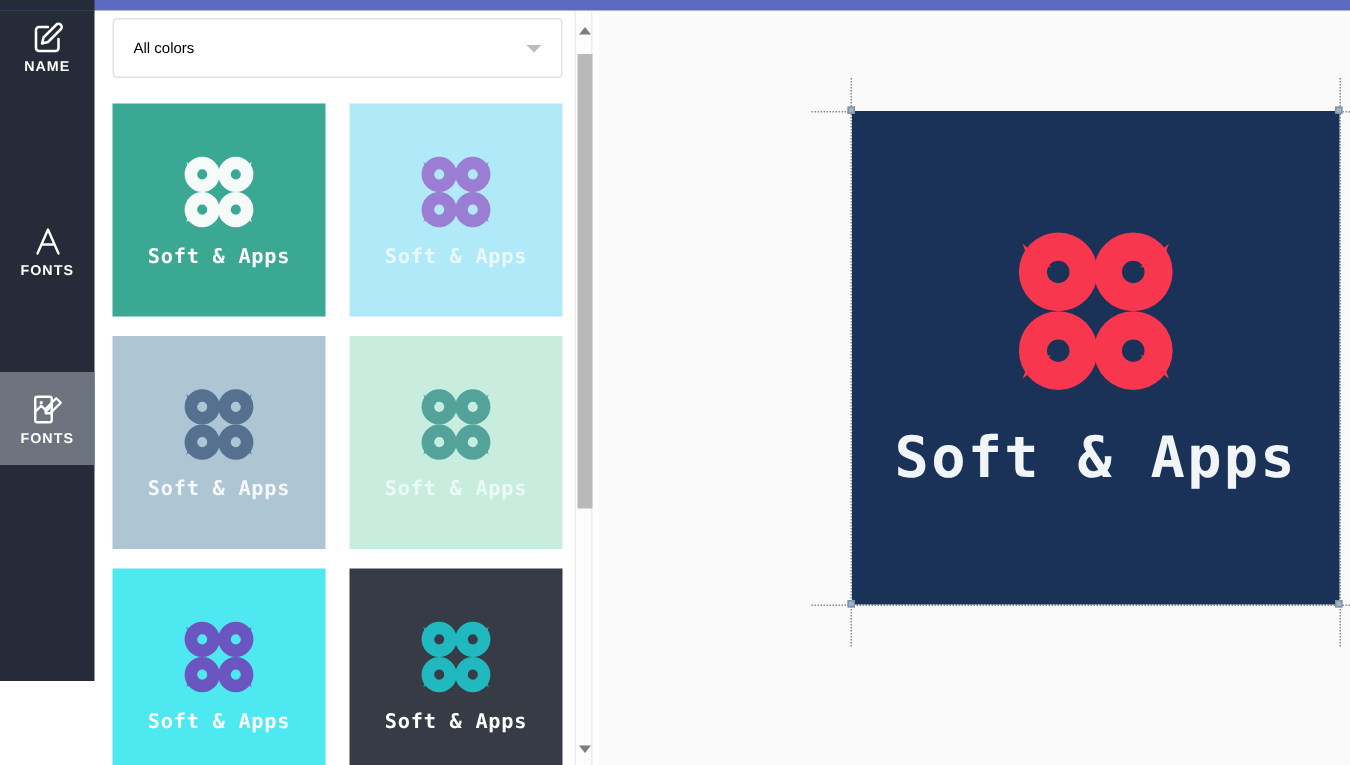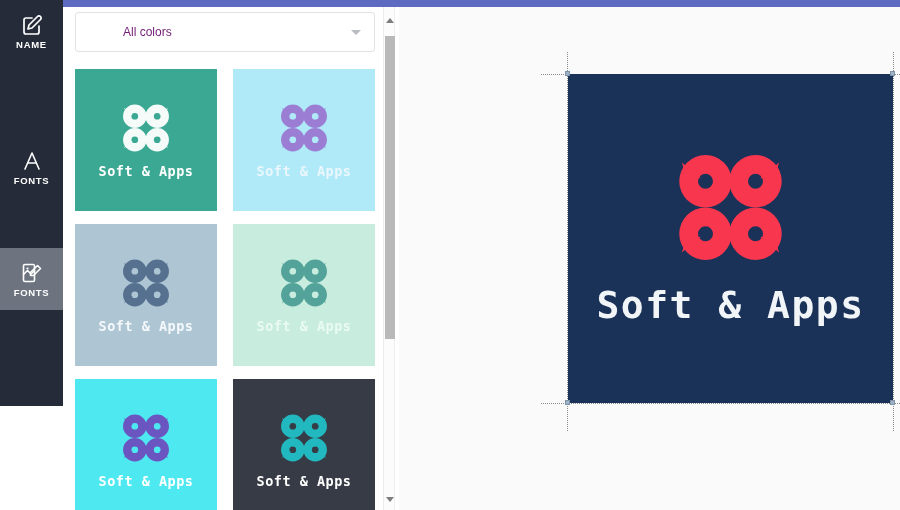--- a/index.html
+++ b/index.html
@@ -15,21 +15,21 @@
     position:absolute; left:0; top:0; width:900px; height:7px;
     background:#5c6bc0; z-index:40;
   }
   #topbar-left {
     position:absolute; left:0; top:0; width:63px; height:7px;
     background:#252b38;
   }
 
   
   #rail {
-    position:absolute; left:0; top:0; width:63px; height:406px;
+    position:absolute; left:0; top:0; width:63px; height:454px;
     background:#252b38; z-index:30;
   }
   .rail-item {
     position:relative; width:63px; height:62px;
     display:flex; flex-direction:column; align-items:center;
     justify-content:center; gap:3px; cursor:pointer;
     color:#ffffff;
   }
   .rail-item.active { background:#6d7480; }
   .rail-ico { width:24px; height:24px; display:block; }
@@ -42,21 +42,21 @@
   #panel {
     position:absolute; left:63px; top:7px; width:336px; height:503px;
     background:#ffffff; z-index:20; overflow:hidden;
   }
   #dropdown {
     position:absolute; left:12px; top:5px; width:300px; height:40px;
     border:1px solid #e2e2e2; border-radius:3px; background:#fff;
     display:flex; align-items:center; padding:0 13px; cursor:pointer;
   }
   #dropdown-label {
-    font-size:12px; color:#701a75; flex:1;margin-left:34px;
+    font-size:10px; color:#000000; flex:1;
   }
   .caret {
     width:0; height:0; border-left:5px solid transparent;
     border-right:5px solid transparent; border-top:5px solid #b9bcc0;
   }
 
   #grid {
     position:absolute; left:12px; top:62px; width:312px; height:448px;
   }
   .swatch {

